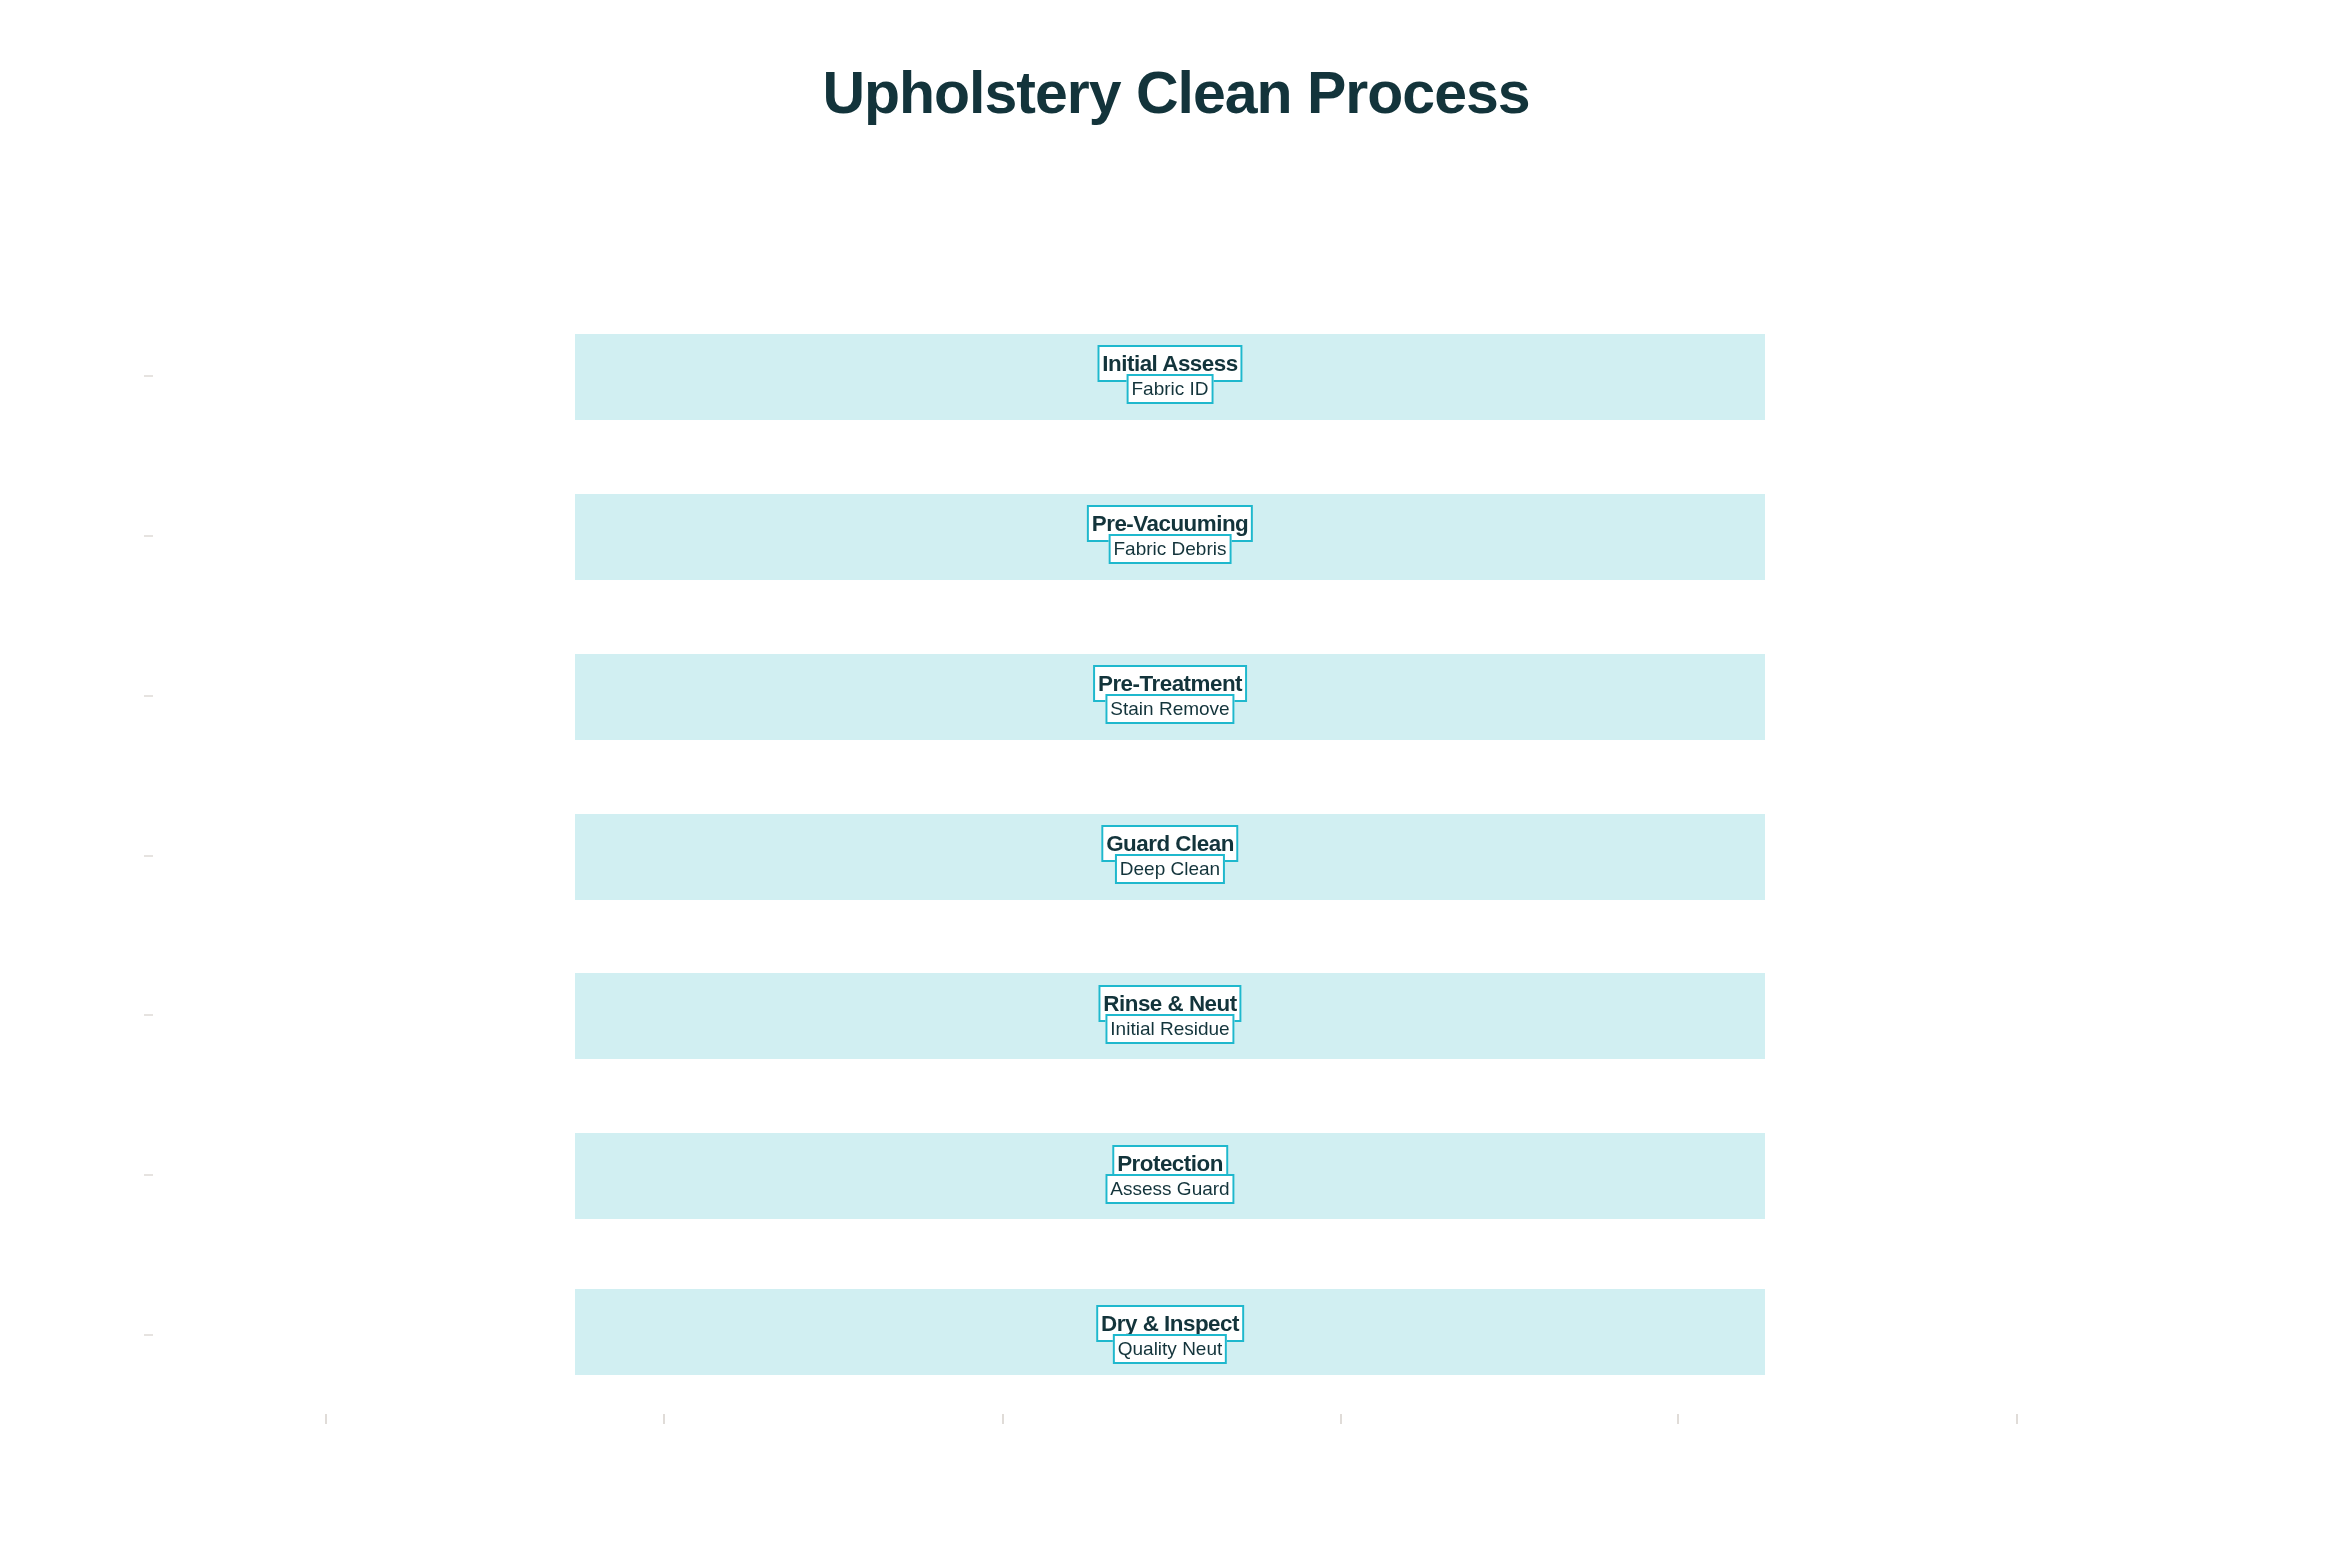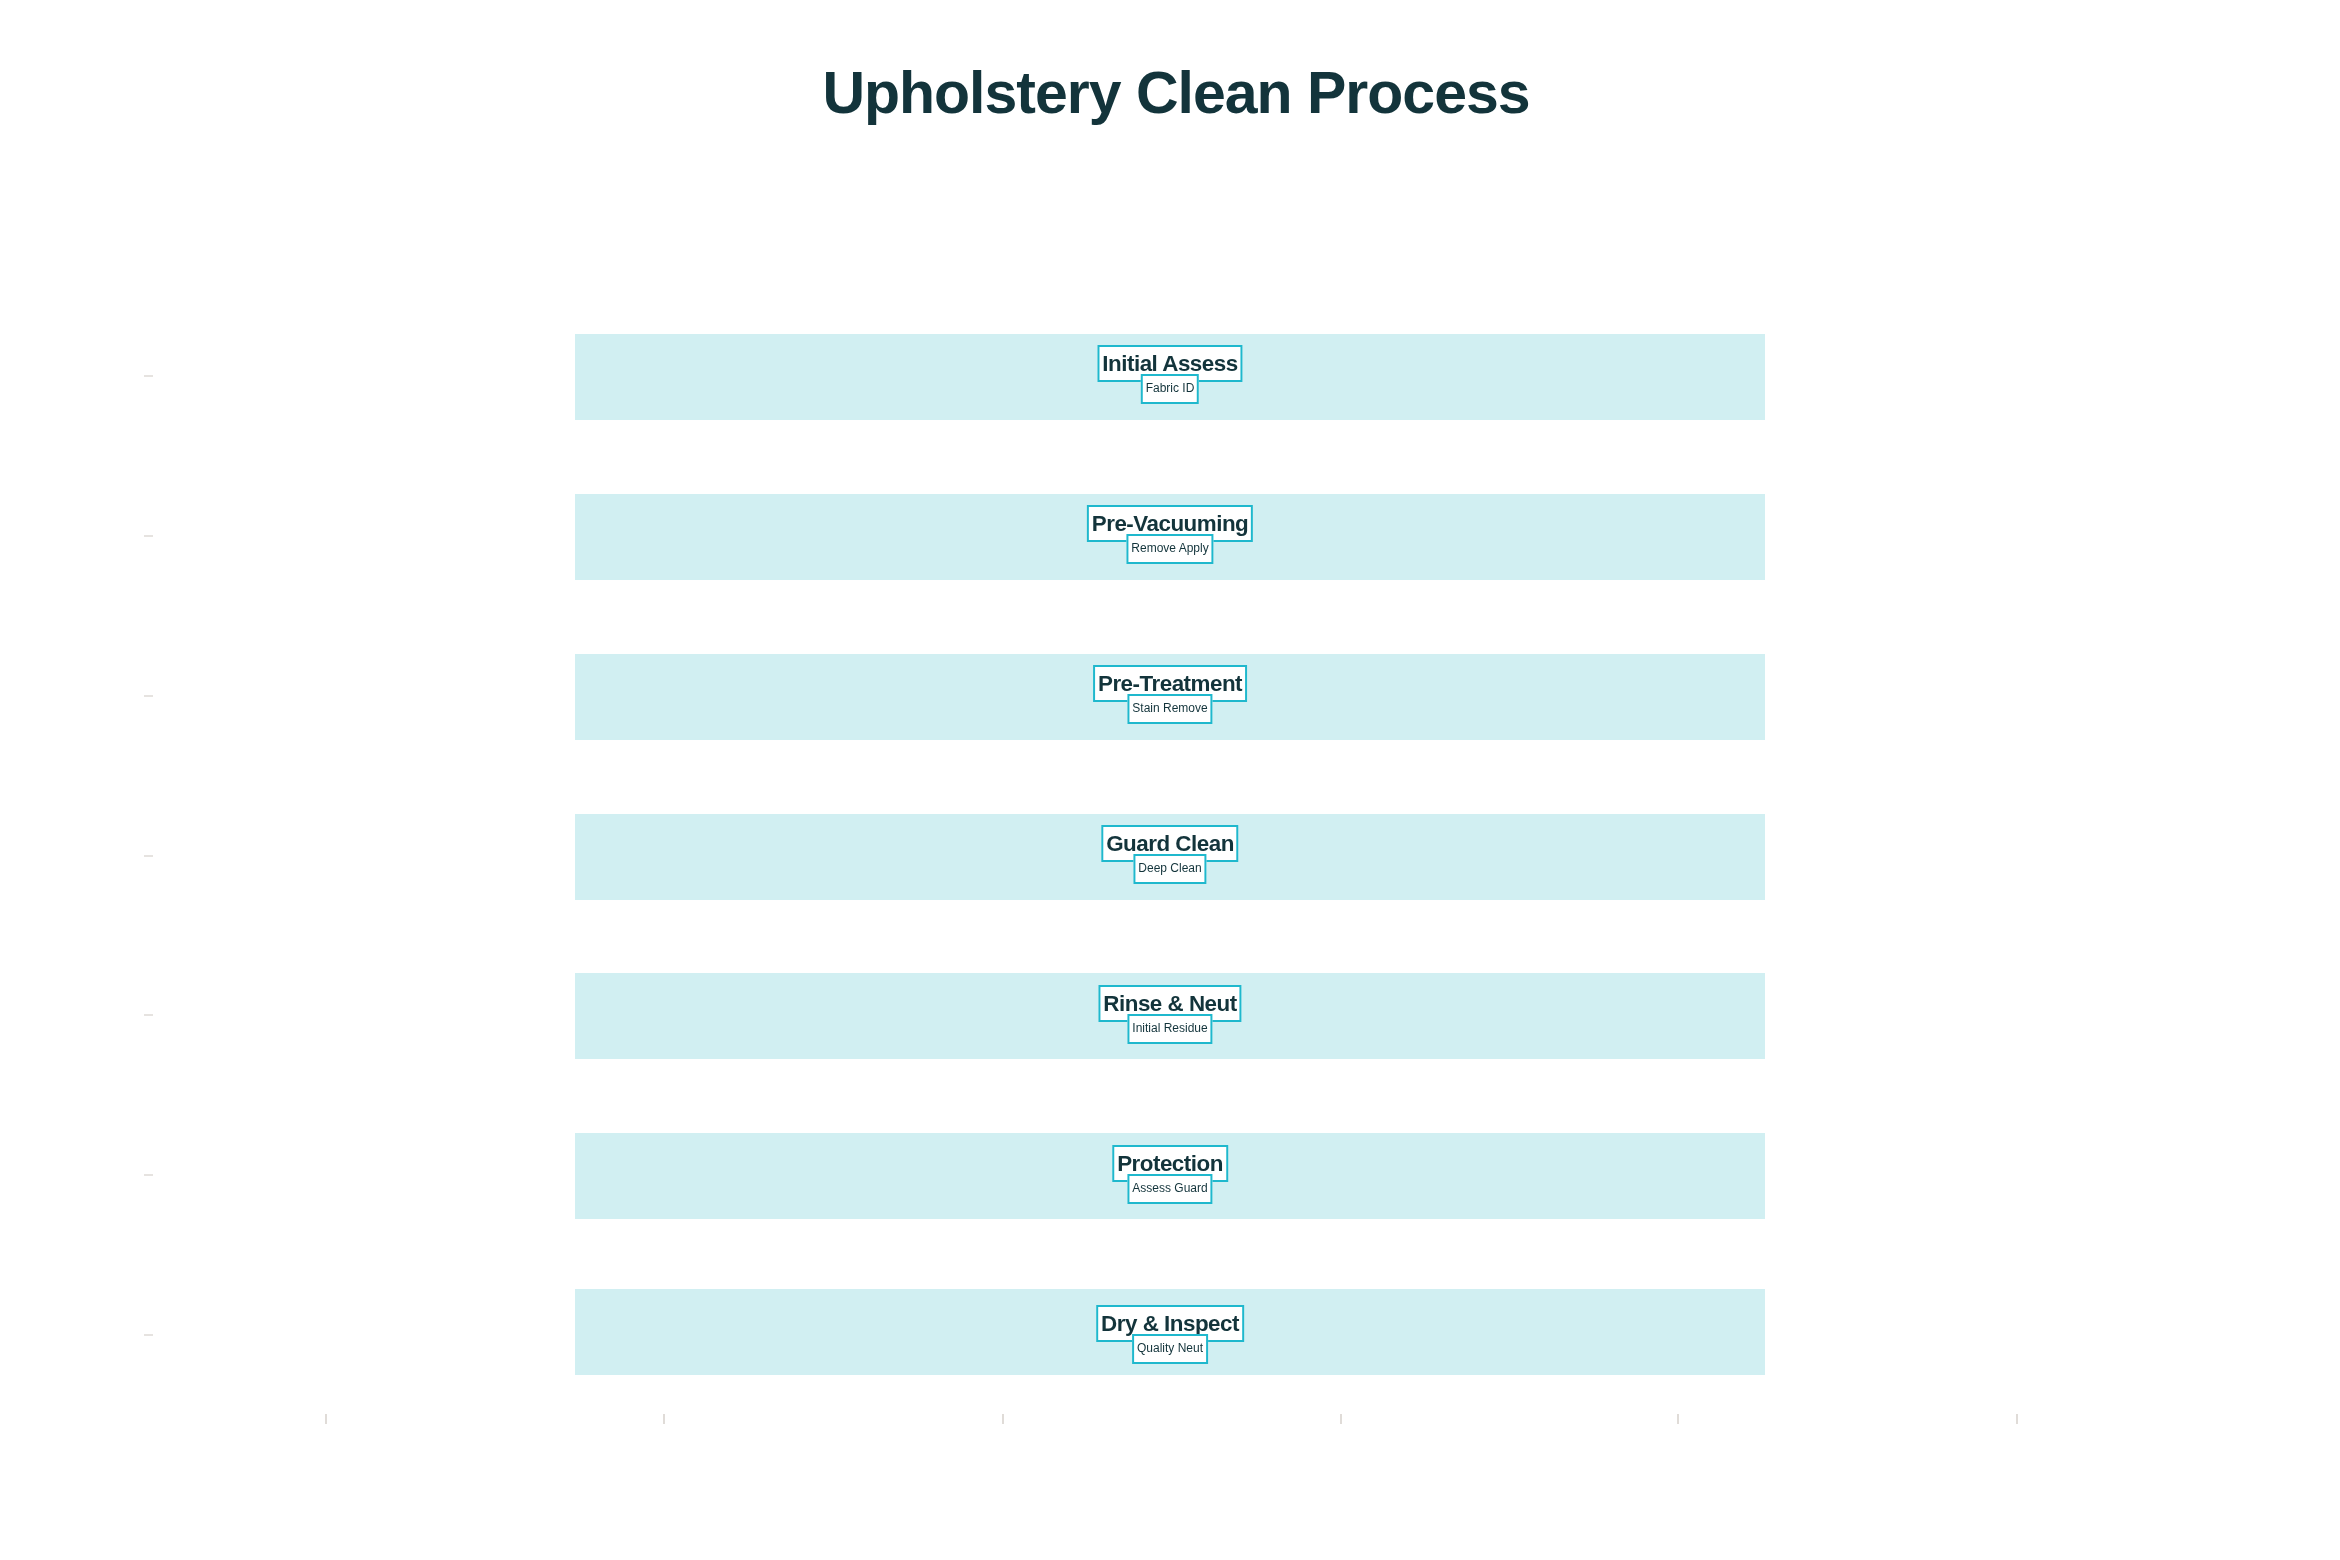--- a/index.html
+++ b/index.html
@@ -8,21 +8,21 @@
   .title { position: absolute; left: 0; top: 59px; width: 2352px; text-align: center;
            font-size: 59px; font-weight: bold; color: #13343B; letter-spacing: -1px; }
   .plot { position: absolute; left: 0; top: 8px; width: 2090px; height: 1560px; }
   .bar { position: absolute; left: 575px; width: 1190px; height: 86px; background: #D1EFF2; }
   .ytick { position: absolute; left: 144px; width: 8.8px; height: 2px; background: #E6E3E0; }
   .xtick { position: absolute; top: 1406px; width: 2px; height: 9.8px; background: #E0DCD8; }
   .label-wrap { position: absolute; left: 1170px; transform: translateX(0); width: 0; }
   .lbl-main, .lbl-sub { position: absolute; white-space: nowrap; background: #ffffff;
            border: 2px solid #1FB8CD; color: #13343B; transform: translateX(-50%); }
   .lbl-main { font-size: 22.4px; font-weight: bold; padding: 2.9px 2.9px; line-height: 27px; letter-spacing: -0.5px; }
-  .lbl-sub { font-size: 12px; padding: 2px 2.9px; line-height: 21.5px; }
+  .lbl-sub { font-size: 19px; padding: 2px 2.9px; line-height: 21.5px; }
 </style>
 </head>
 <body>
 
 <div class="title">Upholstery Clean Process</div>
 
 <div class="plot">
 
   <div class="ytick" style="top:367px"></div>
   <div class="ytick" style="top:527px"></div>
@@ -46,21 +46,21 @@
   <div class="bar" style="top:965px"></div>
   <div class="bar" style="top:1125px"></div>
   <div class="bar" style="top:1281px"></div>
 
   <div class="label-wrap" style="top:337px">
     <div class="lbl-main" style="top:0">Initial Assess</div>
     <div class="lbl-sub" style="top:29px">Fabric ID</div>
   </div>
   <div class="label-wrap" style="top:497px">
     <div class="lbl-main" style="top:0">Pre-Vacuuming</div>
-    <div class="lbl-sub" style="top:29px">Remove Apply</div>
+    <div class="lbl-sub" style="top:29px">Fabric Debris</div>
   </div>
   <div class="label-wrap" style="top:657px">
     <div class="lbl-main" style="top:0">Pre-Treatment</div>
     <div class="lbl-sub" style="top:29px">Stain Remove</div>
   </div>
   <div class="label-wrap" style="top:817px">
     <div class="lbl-main" style="top:0">Guard Clean</div>
     <div class="lbl-sub" style="top:29px">Deep Clean</div>
   </div>
   <div class="label-wrap" style="top:977px">

